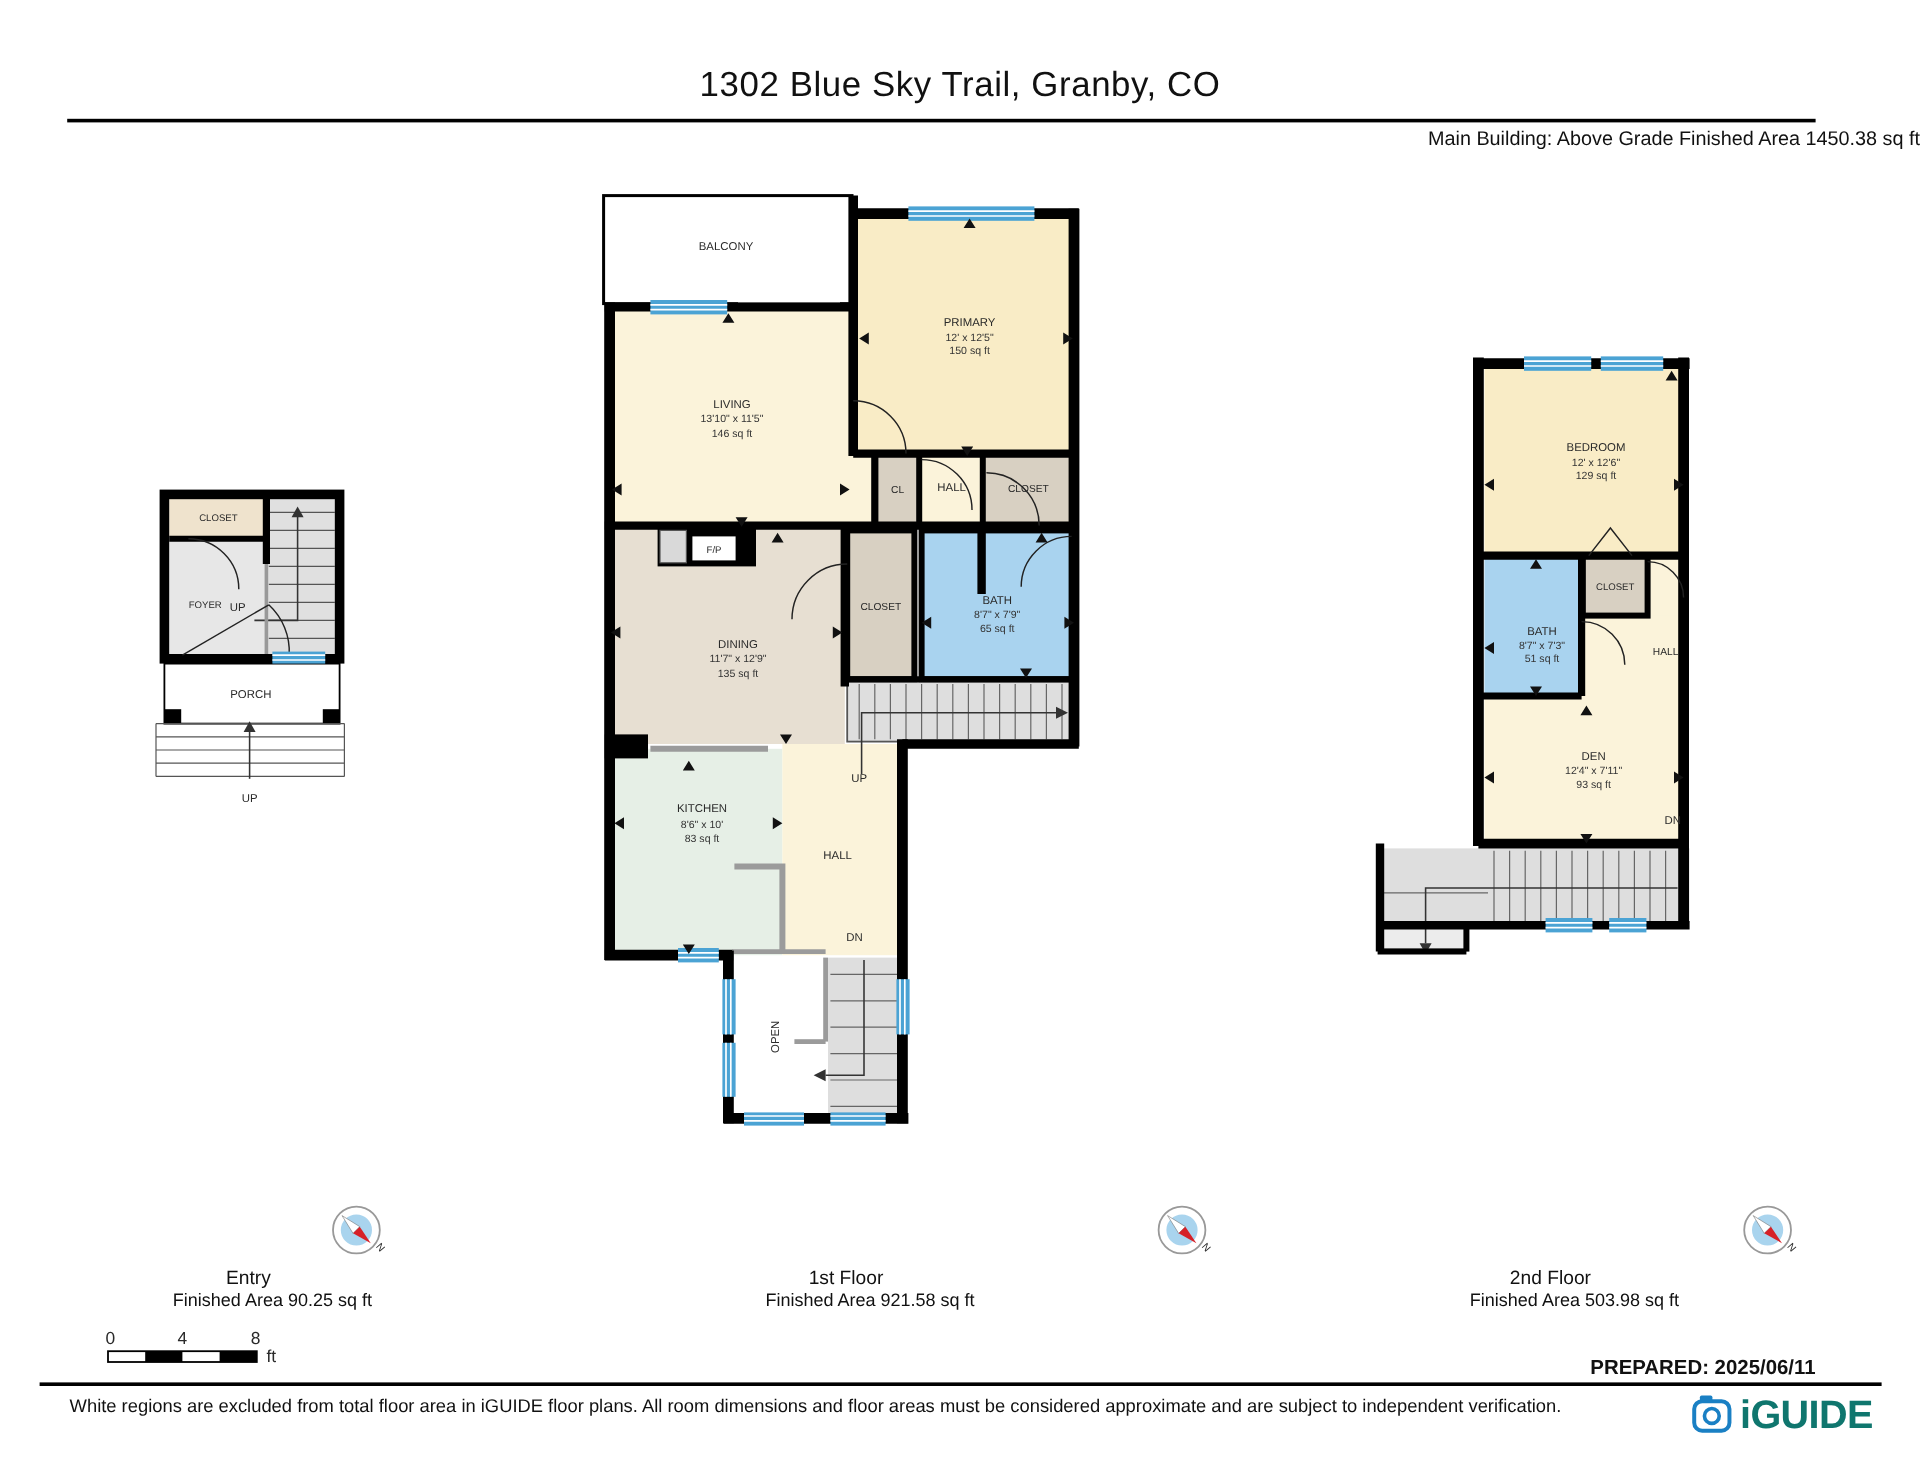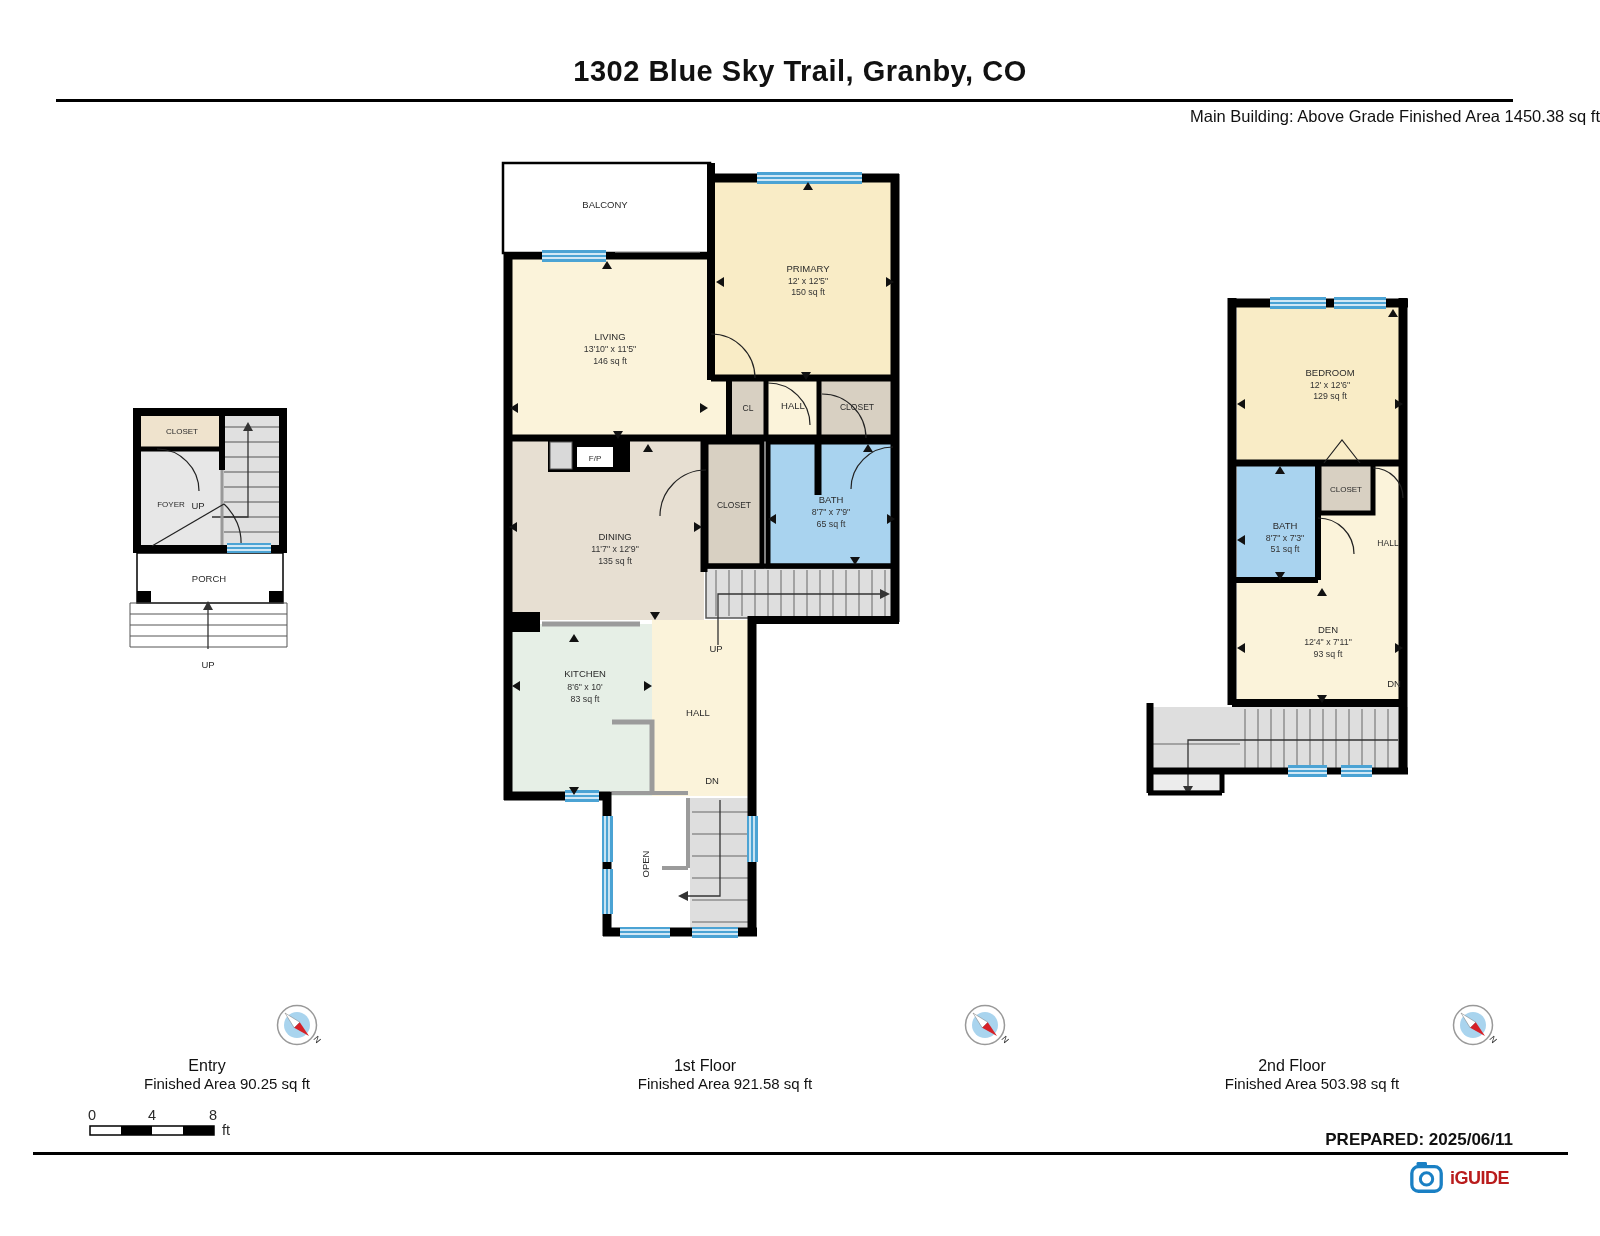--- a/index.html
+++ b/index.html
@@ -1,28 +1,28 @@
 <!DOCTYPE html>
 <html><head>
 <meta charset="utf-8">
 <style>
   html,body{margin:0;padding:0;background:#fff;}
   .page{position:relative;width:1600px;height:1236px;background:#fff;
         font-family:"Liberation Sans",sans-serif;color:#111;overflow:hidden;}
   .abs{position:absolute;}
-  .title{top:55px;left:0;width:100%;text-align:center;font-size:29px;font-weight:bold;letter-spacing:.5px;}
+  .title{top:55px;left:0;width:100%;text-align:center;font-size:29px;font-weight:normal;letter-spacing:.5px;}
   .rule{background:#000;height:3px;}
   .subtitle{top:107px;left:0;width:100%;text-align:right;font-size:16.5px;}
   .floor-label{top:1056px;transform:translateX(-50%);text-align:center;white-space:nowrap;}
   .floor-label .fname{font-size:16px;font-weight:normal;line-height:19px;}
   .floor-label .farea{font-size:15px;line-height:18px;margin-left:40px;}
   .prepared{top:1130px;right:87px;font-size:17px;font-weight:600;}
   .disclaimer{top:1164px;left:58px;width:1300px;font-size:15.3px;}
   .logo{top:1160px;left:1408px;display:flex;align-items:center;gap:4px;}
-  .logo-text{font-size:18px;font-weight:bold;color:#b91c1c;letter-spacing:-0.5px;}
+  .logo-text{font-size:33px;font-weight:bold;color:#0f766e;letter-spacing:-0.5px;}
   svg.plans{position:absolute;left:0;top:0;}
   svg text{font-family:"Liberation Sans",sans-serif;fill:#2a2a2a;}
   .rn{font-size:9.5px;text-anchor:middle;}
   .rd{font-size:8.8px;text-anchor:middle;fill:#333;}
   .rs{font-size:8.5px;text-anchor:middle;}
   .rt{font-size:8px;text-anchor:middle;}
 </style>
 </head>
 <body>
 
@@ -287,20 +287,21 @@
     <div class="fname">1st Floor</div>
     <div class="farea">Finished Area 921.58 sq ft</div>
   </div>
   <div class="abs floor-label" style="left:1292px;">
     <div class="fname">2nd Floor</div>
     <div class="farea">Finished Area 503.98 sq ft</div>
   </div>
 
   <div class="abs prepared">PREPARED: 2025/06/11</div>
   <div class="abs rule" style="left:33px;top:1152px;width:1535px;"></div>
+  <div class="abs disclaimer">White regions are excluded from total floor area in iGUIDE floor plans. All room dimensions and floor areas must be considered approximate and are subject to independent verification.</div>
 
   <div class="abs logo">
     <svg width="38" height="36" viewBox="0 0 40 38">
       <rect x="4" y="7" width="31" height="26" rx="7" fill="none" stroke="#1a80c4" stroke-width="3.5"></rect>
       <rect x="9" y="2" width="11" height="6" rx="1.5" fill="#1a80c4"></rect>
       <circle cx="19.5" cy="20" r="6.5" fill="none" stroke="#1a80c4" stroke-width="3.2"></circle>
     </svg>
     <span class="logo-text">iGUIDE</span>
   </div>
 

